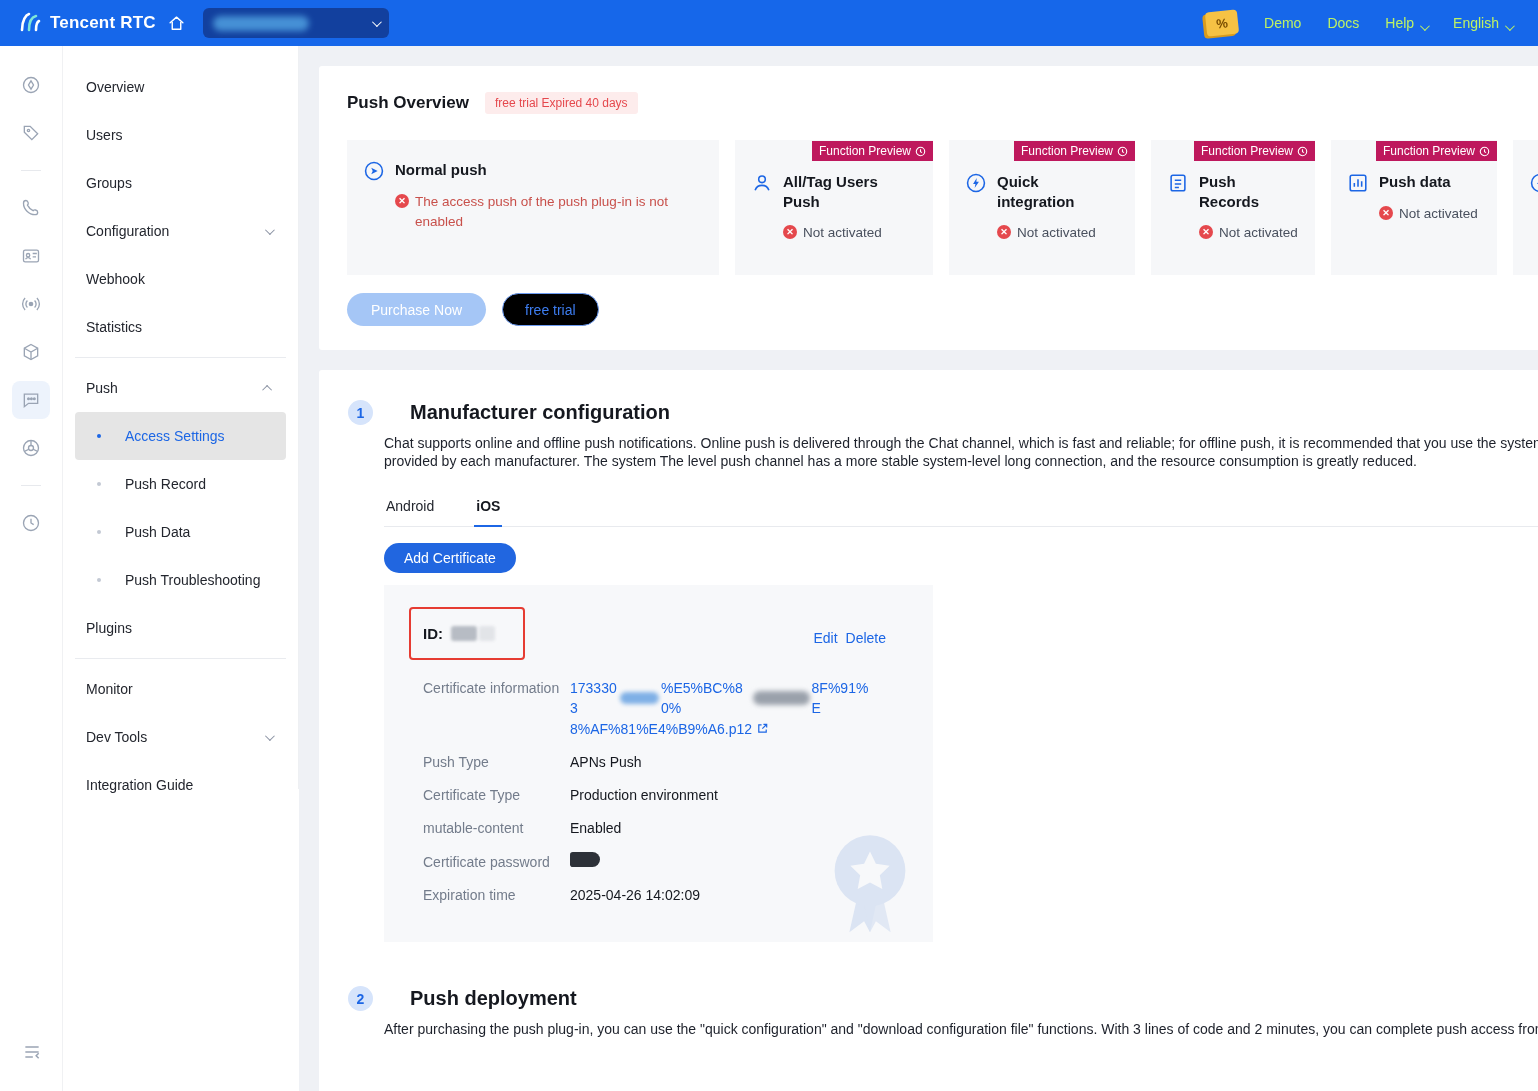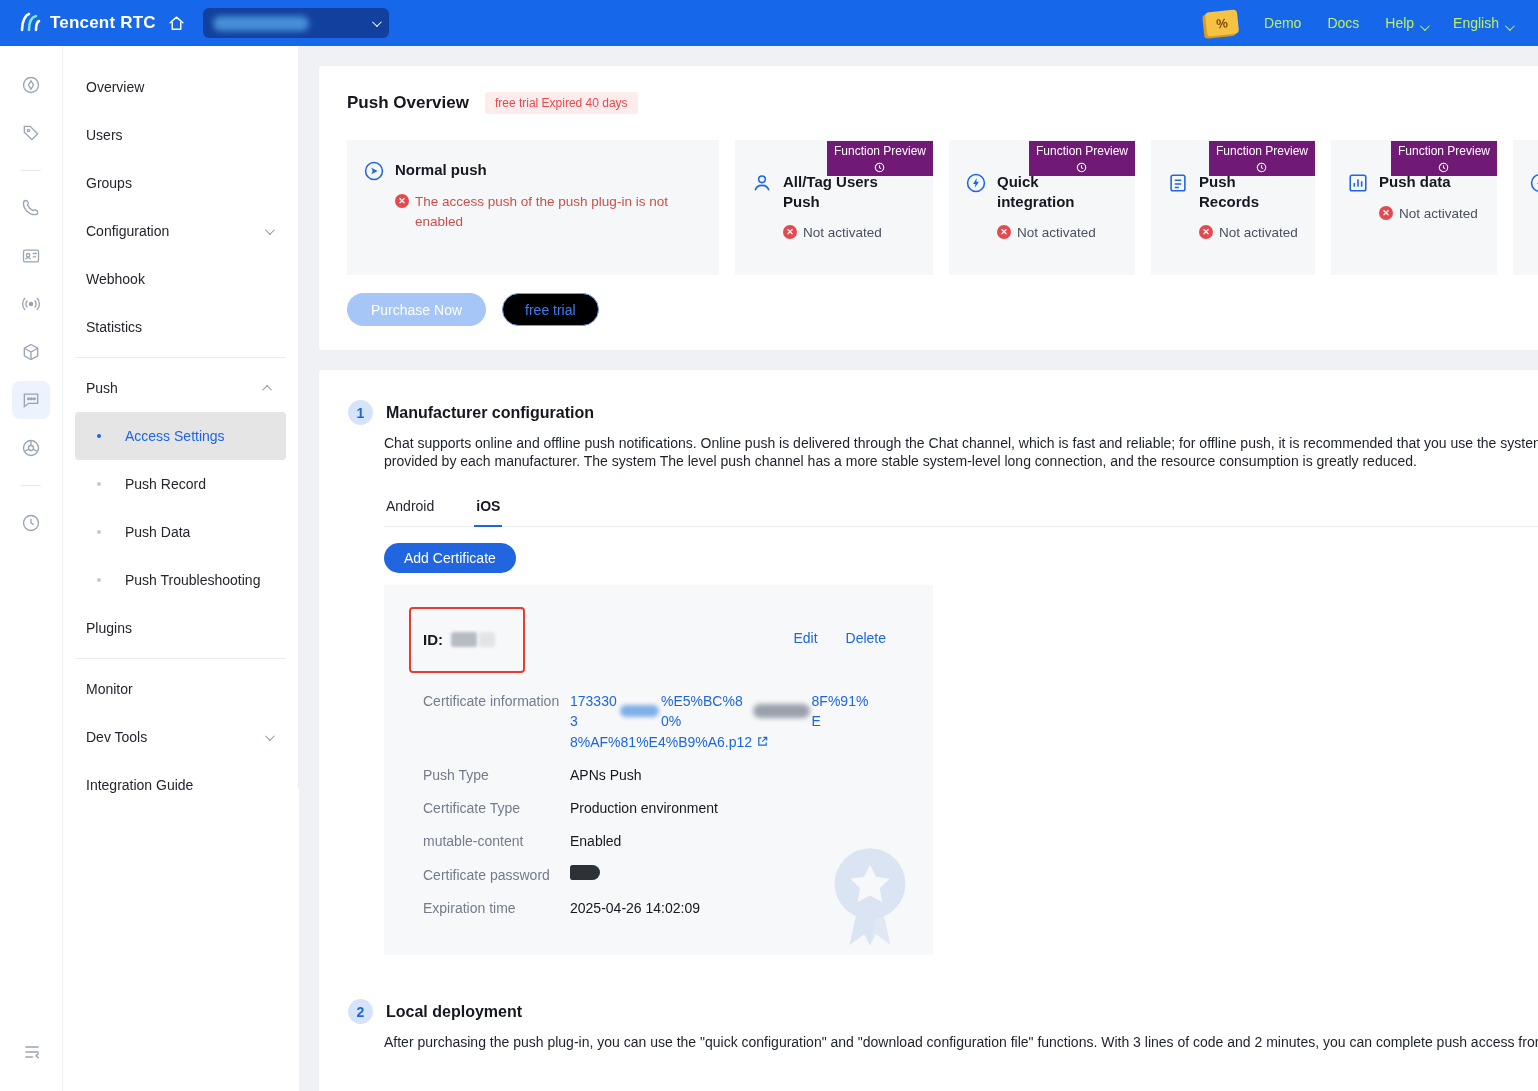--- a/index.html
+++ b/index.html
@@ -54,64 +54,64 @@
   .card2 { margin-top:20px; padding:30px 28px; height:780px; }
 
   
   .ov-head { display:flex; align-items:center; }
   .ov-title { font-size:17px; font-weight:bold; color:#15181f; }
   .ov-badge { margin-left:16px; background:#fdecec; color:#e5484d; font-size:12px; padding:4px 10px; border-radius:3px; }
   .panels { display:flex; gap:16px; margin-top:26px; }
   .panel { background:#f6f7f9; position:relative; height:135px; padding:20px 16px; flex-shrink:0; }
   .panel.p0 { width:372px; } .panel.p1 { width:198px; } .panel.p2 { width:186px; }
   .panel.p3 { width:164px; } .panel.p4 { width:166px; } .panel.p5 { width:190px; }
-  .ribbon { position:absolute; top:1px; right:0; background:#701a75; color:#fff; font-size:12px; padding:3px 7px;
-            display:flex; align-items:center; gap:4px; white-space:nowrap; cursor:pointer;flex-direction:column; }
+  .ribbon { position:absolute; top:1px; right:0; background:#be185d; color:#fff; font-size:12px; padding:3px 7px;
+            display:flex; align-items:center; gap:4px; white-space:nowrap; cursor:pointer; }
   .p-head { display:flex; gap:10px; }
   .p-head.pad-top { margin-top:12px; }
   .p-icon { width:22px; height:22px; flex-shrink:0; }
   .p-title { font-size:15px; font-weight:bold; color:#15181f; line-height:1.35; }
   .p-status { display:flex; gap:6px; margin-top:10px; margin-left:32px; align-items:flex-start; }
   .err-ico { width:14px; height:14px; border-radius:50%; background:#e5484d; color:#fff; font-size:9px; font-weight:bold;
              display:inline-flex; align-items:center; justify-content:center; flex-shrink:0; margin-top:2px; }
   .status-text { font-size:13.5px; color:#49505e; line-height:1.5; }
   .status-text.red { color:#c8504b; }
   .btn-row { margin-top:18px; display:flex; gap:16px; }
   .btn-purchase { background:#a5c6f6; color:#fff; border:none; font-size:14px; height:33px; padding:0 24px;
                   border-radius:17px; cursor:not-allowed; font-family:inherit; }
   .btn-trial { background:#000000; color:#3d7df0; border:1px solid #6d9cf3; font-size:14px; height:33px; padding:0 22px;
                border-radius:17px; cursor:pointer; font-family:inherit; }
 
   
   .step-head { display:flex; align-items:center; gap:13px; }
   .step-num { width:25px; height:25px; border-radius:50%; background:#d6e4fb; color:#1c66e5; font-size:14px;
               font-weight:bold; display:flex; align-items:center; justify-content:center; margin-left:1px; flex-shrink:0; }
-  .step-title { font-size:16px; font-weight:bold; color:#15181f; }
+  .step-title { font-size:20px; font-weight:bold; color:#15181f;margin-left:24px; }
   .indent { margin-left:37px; }
   .step-desc { margin-top:9px; font-size:14px; color:#1d212b; line-height:1.32; }
   .desc-line { white-space:nowrap; }
 
   
   .tabs { display:flex; gap:38px; margin-top:18px; border-bottom:1px solid #e8eaee; width:1507px; }
   .tab { font-size:14px; color:#23262e; padding:9px 2px 11px; cursor:pointer; }
   .tab.active { color:#15181f; font-weight:bold; border-bottom:2px solid #1c66e5; margin-bottom:-1px; }
 
   .btn-add { margin-top:16px; background:#2166e0; color:#fff; border:none; height:30px; padding:0 20px;
              border-radius:16px; font-size:14px; cursor:pointer; font-family:inherit; }
 
   
   .cert-panel { margin-top:12px; width:549px; background:#f7f8fa; position:relative; padding:22px 24px 24px;
                 overflow:hidden; }
-  .id-box { border:2px solid #e63c32; border-radius:4px; width:116px; height:66px; display:flex; align-items:center;
+  .id-box { border:2px solid #e63c32; border-radius:4px; width:116px; height:53px; display:flex; align-items:center;
             padding:0 12px; gap:8px; margin-left:1px; }
   .id-label { font-size:15px; font-weight:bold; color:#15181f; }
   .redact { display:inline-block; height:15px; border-radius:3px; filter:blur(1.5px); }
   .redact.dk { width:26px; background:#b7bcc4; }
   .redact.lt { width:16px; background:#e2e4e8; margin-left:-6px; }
-  .actions { position:absolute; top:45px; right:47px; display:flex; gap:28px; }
+  .actions { position:absolute; top:45px; right:47px; display:flex; gap:8px; }
   .action-link { color:#1c66e5; font-size:14px; cursor:pointer; }
   .fields { margin-top:18px; position:relative; z-index:2; }
   .field-row { display:flex; margin-bottom:13px; }
   .f-label { width:162px; flex-shrink:0; font-size:14px; color:#737c8b; padding-left:15px; line-height:1.45; }
   .f-value { font-size:14px; color:#15181f; line-height:1.45; width:300px; }
   .link { color:#1c66e5; word-break:break-all; cursor:pointer; }
   .link-line { display:flex; align-items:center; flex-wrap:nowrap; }
   .blob-b { display:inline-block; width:44px; height:12px; border-radius:6px; background:#7fb0e6; filter:blur(2px); margin:0 2px; }
   .blob-g { display:inline-block; width:64px; height:14px; border-radius:7px; background:#9aa1ab; filter:blur(2.5px); margin:0 2px; }
   .ext-ico { margin-left:4px; flex-shrink:0; cursor:pointer; }
@@ -498,21 +498,21 @@
           <path d="M9.5 14.5L7.8 22l3-2.2 1.2 2.2 1.6-7.5z"></path>
           <path d="M14.5 14.5l1.7 7.5-3-2.2-1.2 2.2-1.6-7.5z" opacity=".8"></path>
           <circle cx="12" cy="9.5" r="7.2"></circle>
         </g>
         <polygon fill="#f7f8fa" points="12,5.6 13.2,8.1 16,8.5 14,10.4 14.5,13.2 12,11.9 9.5,13.2 10,10.4 8,8.5 10.8,8.1"></polygon>
       </svg>
     </div>
 
     <div class="step-head" style="margin-top:44px;">
       <span class="step-num">2</span>
-      <span class="step-title">Local deployment</span>
+      <span class="step-title">Push deployment</span>
     </div>
     <div class="step-desc indent">
       <div class="desc-line">After purchasing the push plug-in, you can use the "quick configuration" and "download configuration file" functions. With 3 lines of code and 2 minutes, you can complete push access from zero at</div>
 
     </div>
 
   </div>
 </div>
 
 </body></html>

